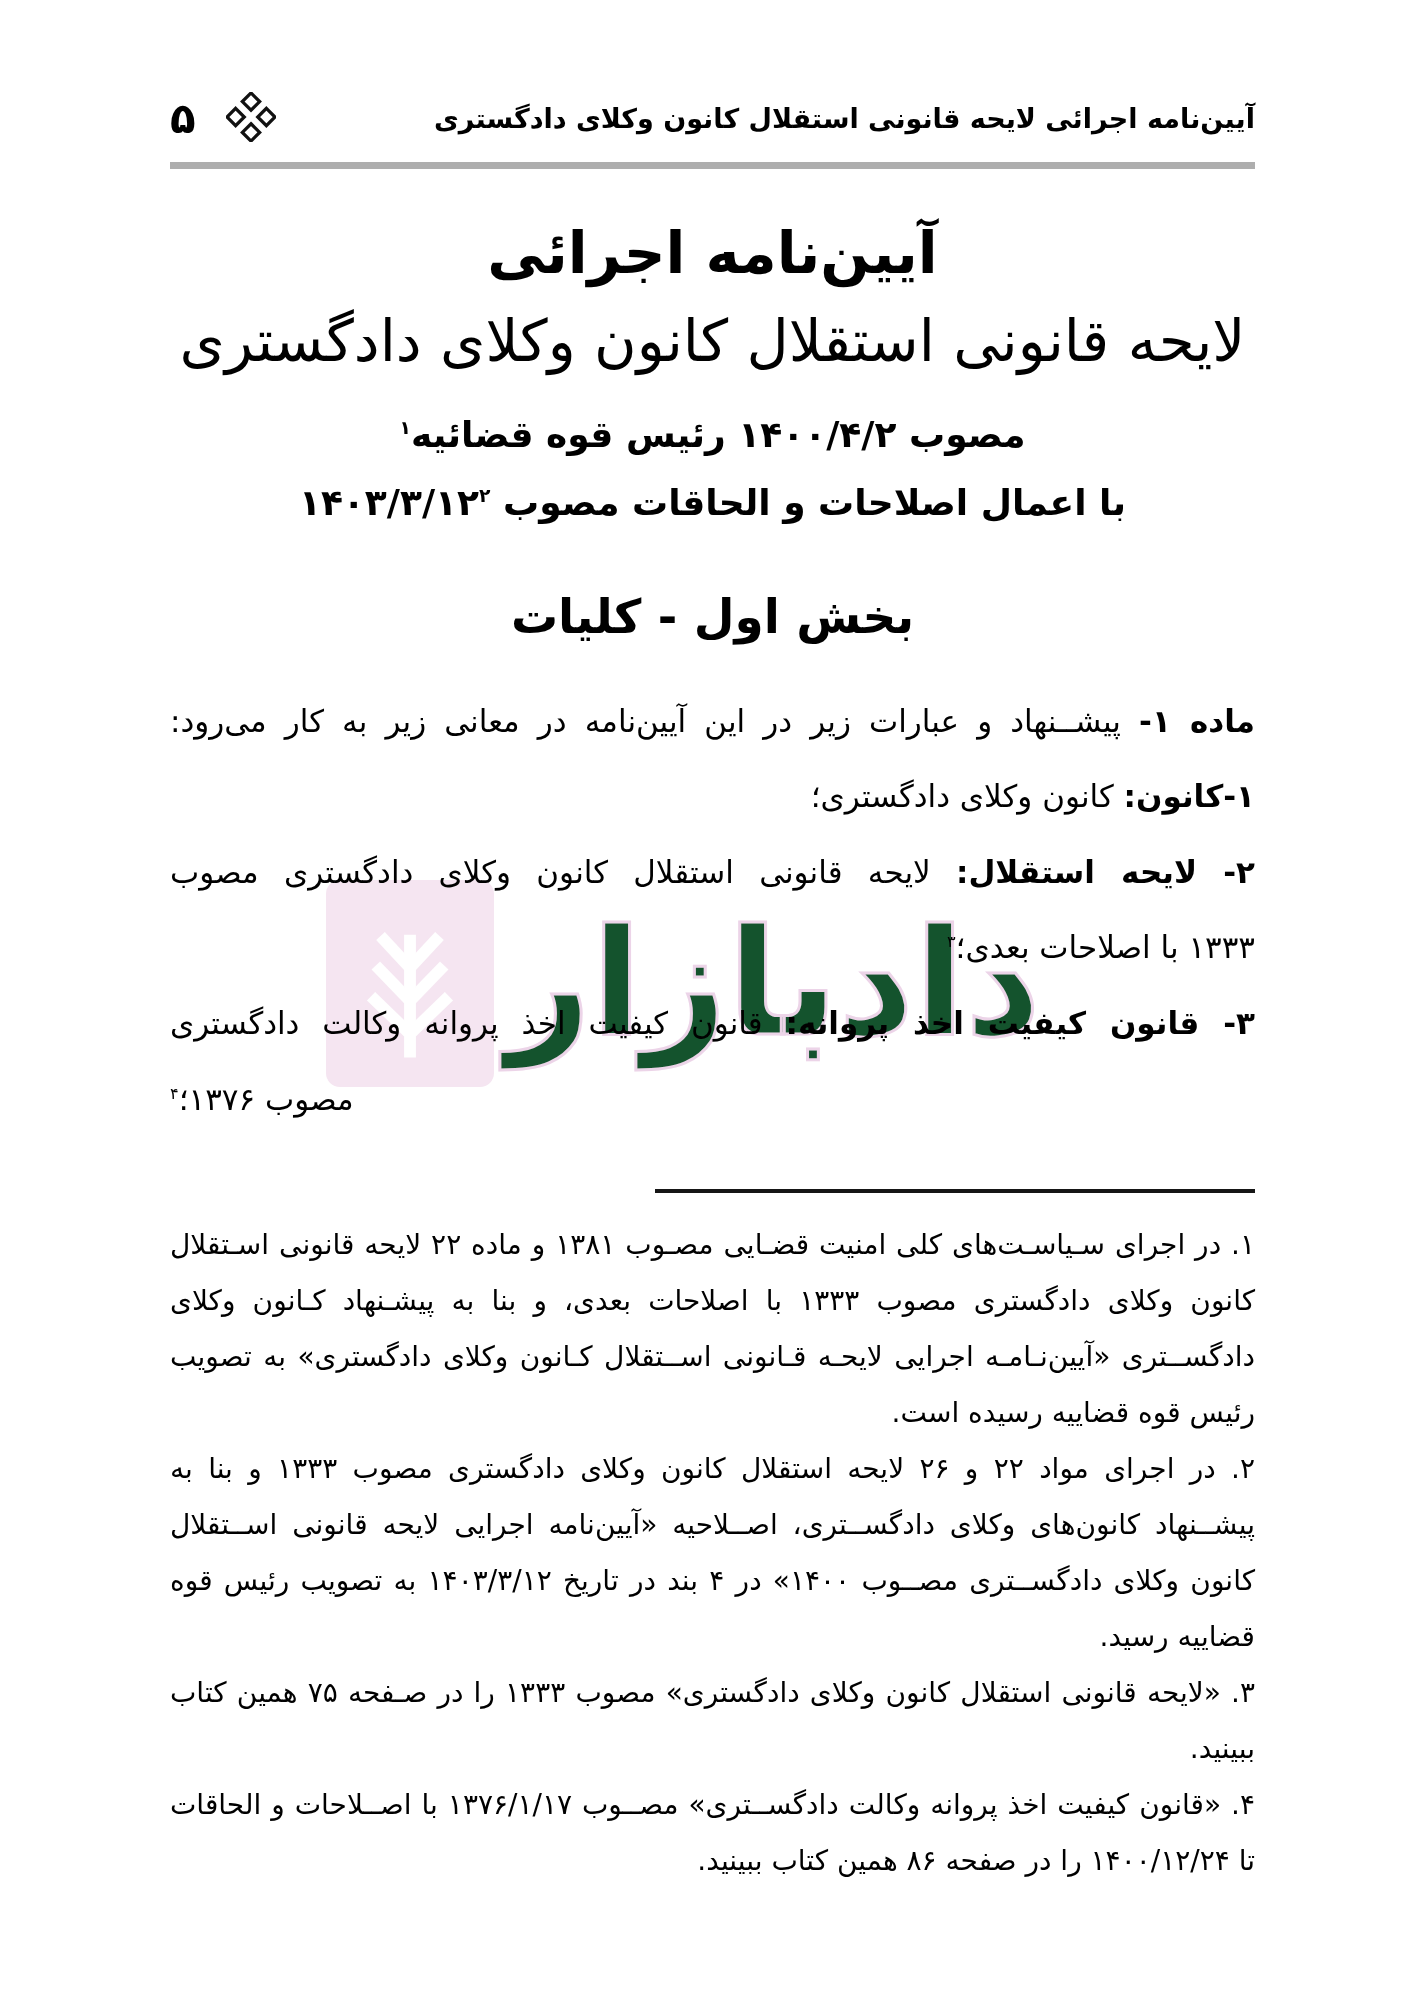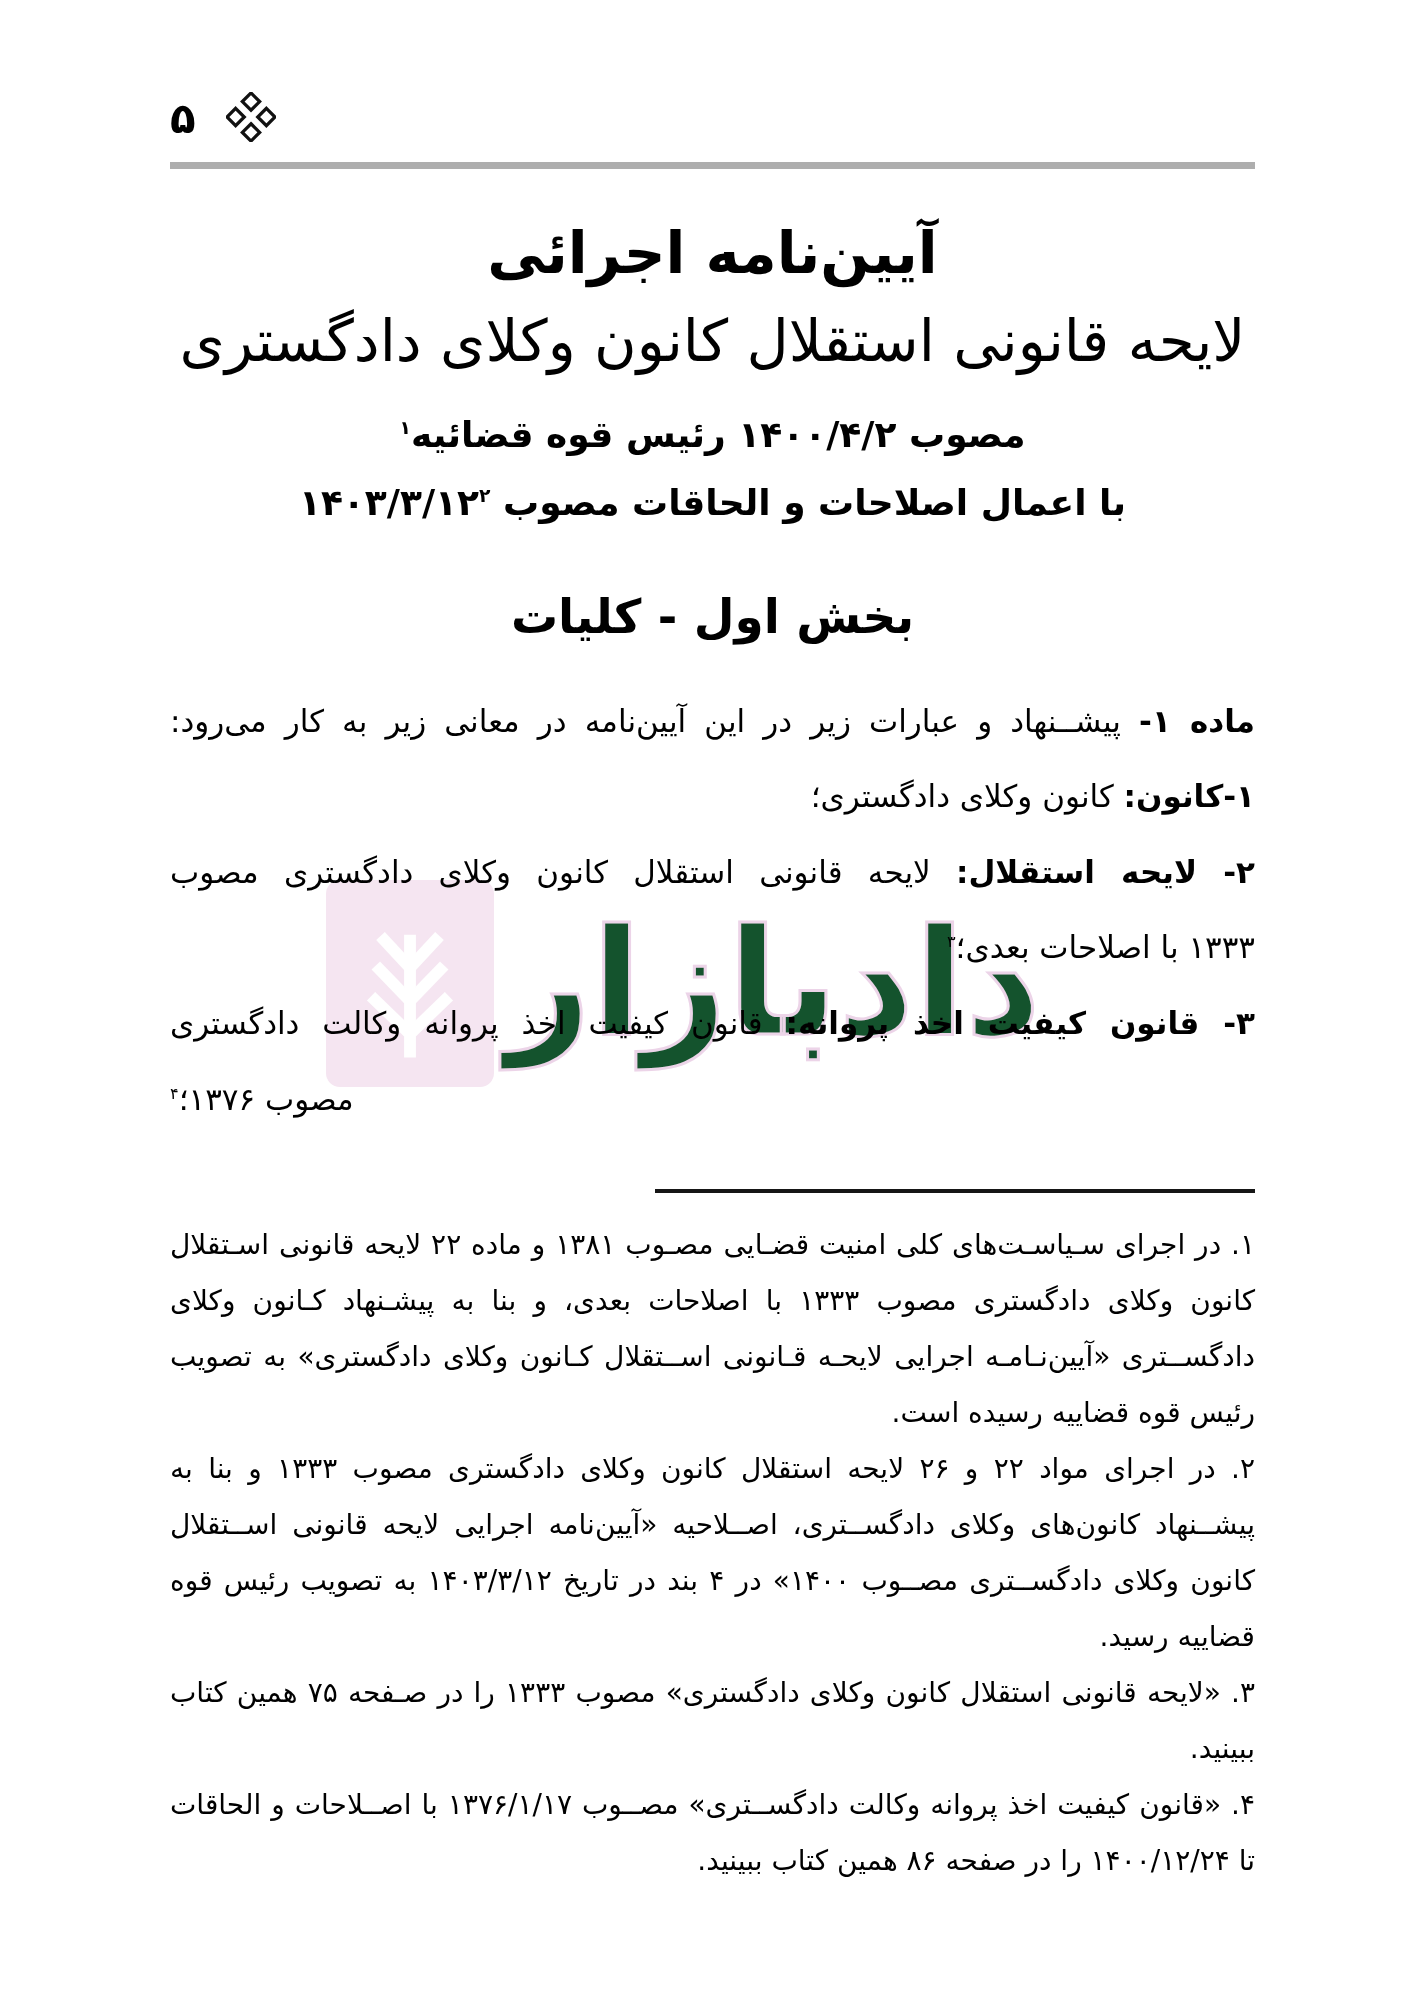--- a/index.html
+++ b/index.html
@@ -99,20 +99,21 @@
       <span class="ornament">
         <svg width="50" height="50" viewBox="0 0 52 52" fill="none">
           <g stroke="#111111" stroke-width="3.4" stroke-linejoin="miter">
             <path d="M26 1 L35 10 L26 19 L17 10 Z"></path>
             <path d="M10 17 L19 26 L10 35 L1 26 Z"></path>
             <path d="M42 17 L51 26 L42 35 L33 26 Z"></path>
             <path d="M26 33 L35 42 L26 51 L17 42 Z"></path>
           </g>
         </svg>
       </span>
+      <div class="running-title">آیین‌نامه اجرائی لایحه قانونی استقلال کانون وکلای دادگستری</div>
     </div>
     <div class="rule"></div>
 
     <div class="title-block">
       <div class="t1">آیین‌نامه اجرائی</div>
       <div class="t2">لایحه قانونی استقلال کانون وکلای دادگستری</div>
       <div class="subtitle"><span>مصوب ۱۴۰۰/۴/۲ رئیس قوه قضائیه</span><sup>۱</sup></div>
       <div class="subtitle second"><span>با اعمال اصلاحات و الحاقات مصوب ۱۴۰۳/۳/۱۲</span><sup>۲</sup></div>
     </div>
 

